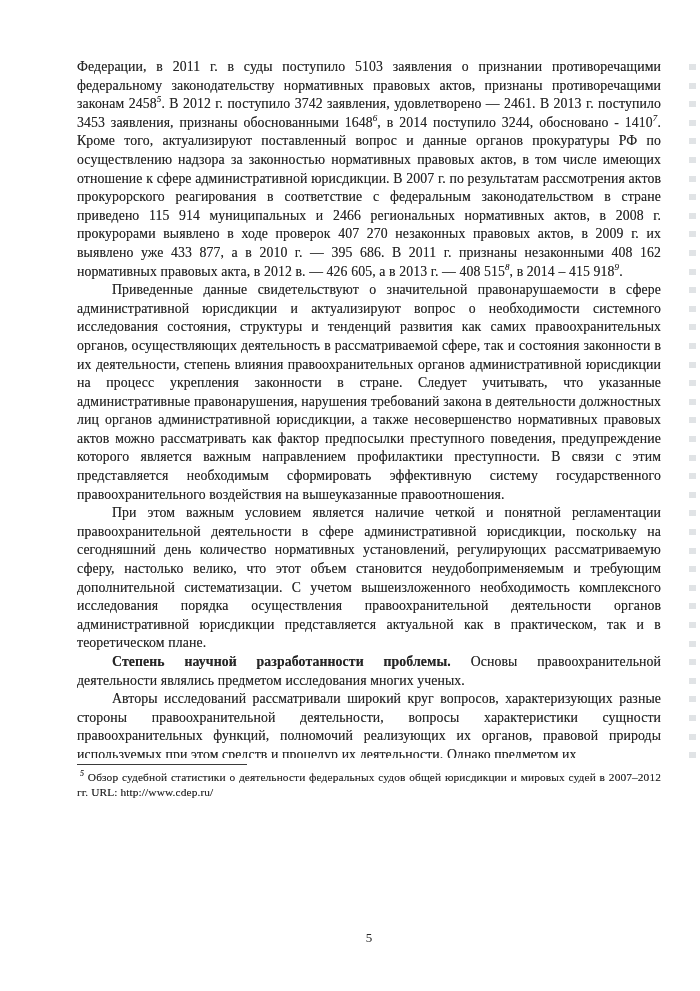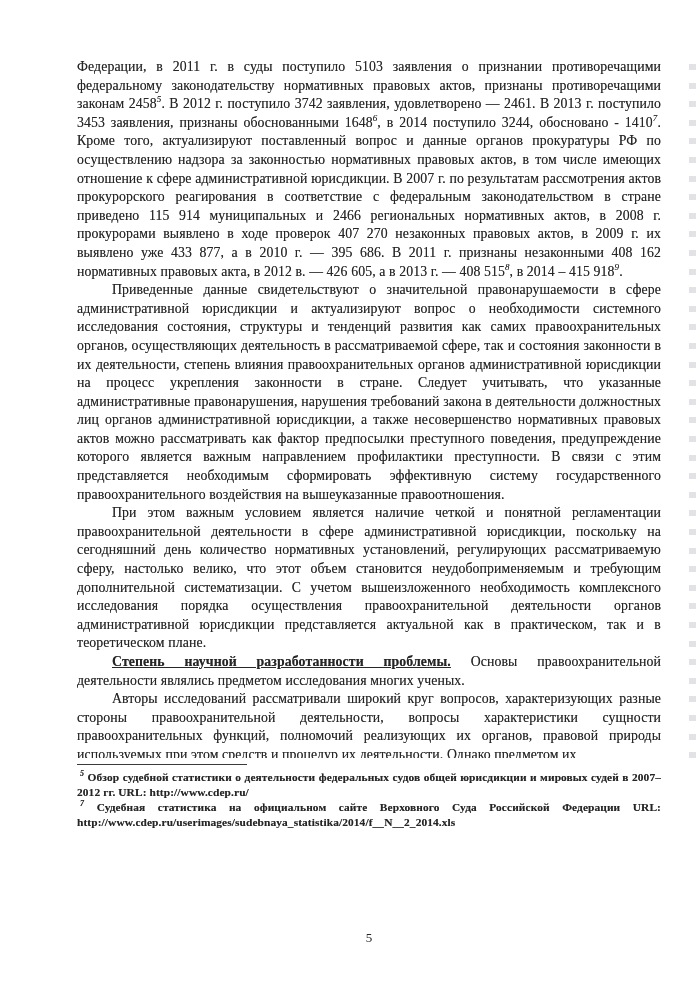--- a/index.html
+++ b/index.html
@@ -32,36 +32,35 @@
     text-shadow:0 0 0.4px rgba(40,40,40,0.55);
   }
   .para{margin:0;}
   .para.indent{text-indent:35px;}
   sup.fnref{
     font-size:9px;
     font-style:italic;
     line-height:0;
     vertical-align:super;
   }
-  .seg-bold{font-weight:bold;text-decoration:underline;}
+  .seg-bold{font-weight:bold;}
   .footnotes{
     position:absolute;
     left:77px;
     top:758px;
     width:584px;
     background:var(--page_bg);
     color:var(--text);
     font-size:11.4px;
     line-height:15px;
     text-align:justify;
     letter-spacing:0.1px;
     text-shadow:0 0 0.3px rgba(40,40,40,0.5);
     padding-top:6px;
     min-height:165px;
-    font-weight:bold;
   }
   .fn-rule{
     width:170px;
     border-top:1.4px solid #3a3a3a;
     margin-bottom:5px;
   }
   .fn{
     margin:0;
     overflow-wrap:break-word;
     text-indent:3px;
@@ -115,21 +114,20 @@
     <p class="para indent"><span>Авторы исследований рассматривали широкий круг вопросов, характеризующих разные стороны правоохранительной деятельности, вопросы характеристики сущности правоохранительных функций, полномочий реализующих их органов, правовой природы используемых при этом средств и процедур их деятельности. Однако предметом их</span></p>
 
   </div>
 
   <div class="footnotes">
     <div class="fn-rule"></div>
 
     <p class="fn"><sup class="fnmark">5</sup> <span>Обзор судебной статистики о деятельности федеральных судов общей юрисдикции и мировых судей в 2007–2012 гг. URL: http://www.cdep.ru/</span></p>
 
 
-    <p class="fn"><sup class="fnmark">7</sup> <span>Судебная статистика на официальном сайте Верховного Суда Российской Федерации URL: http://www.cdep.ru/userimages/sudebnaya_statistika/2014/f__N__2_2014.xls</span></p>
 
 
   </div>
 
   <div class="page-number">5</div>
 
   <div class="edge-artifacts"></div>
 
 </div>
 

